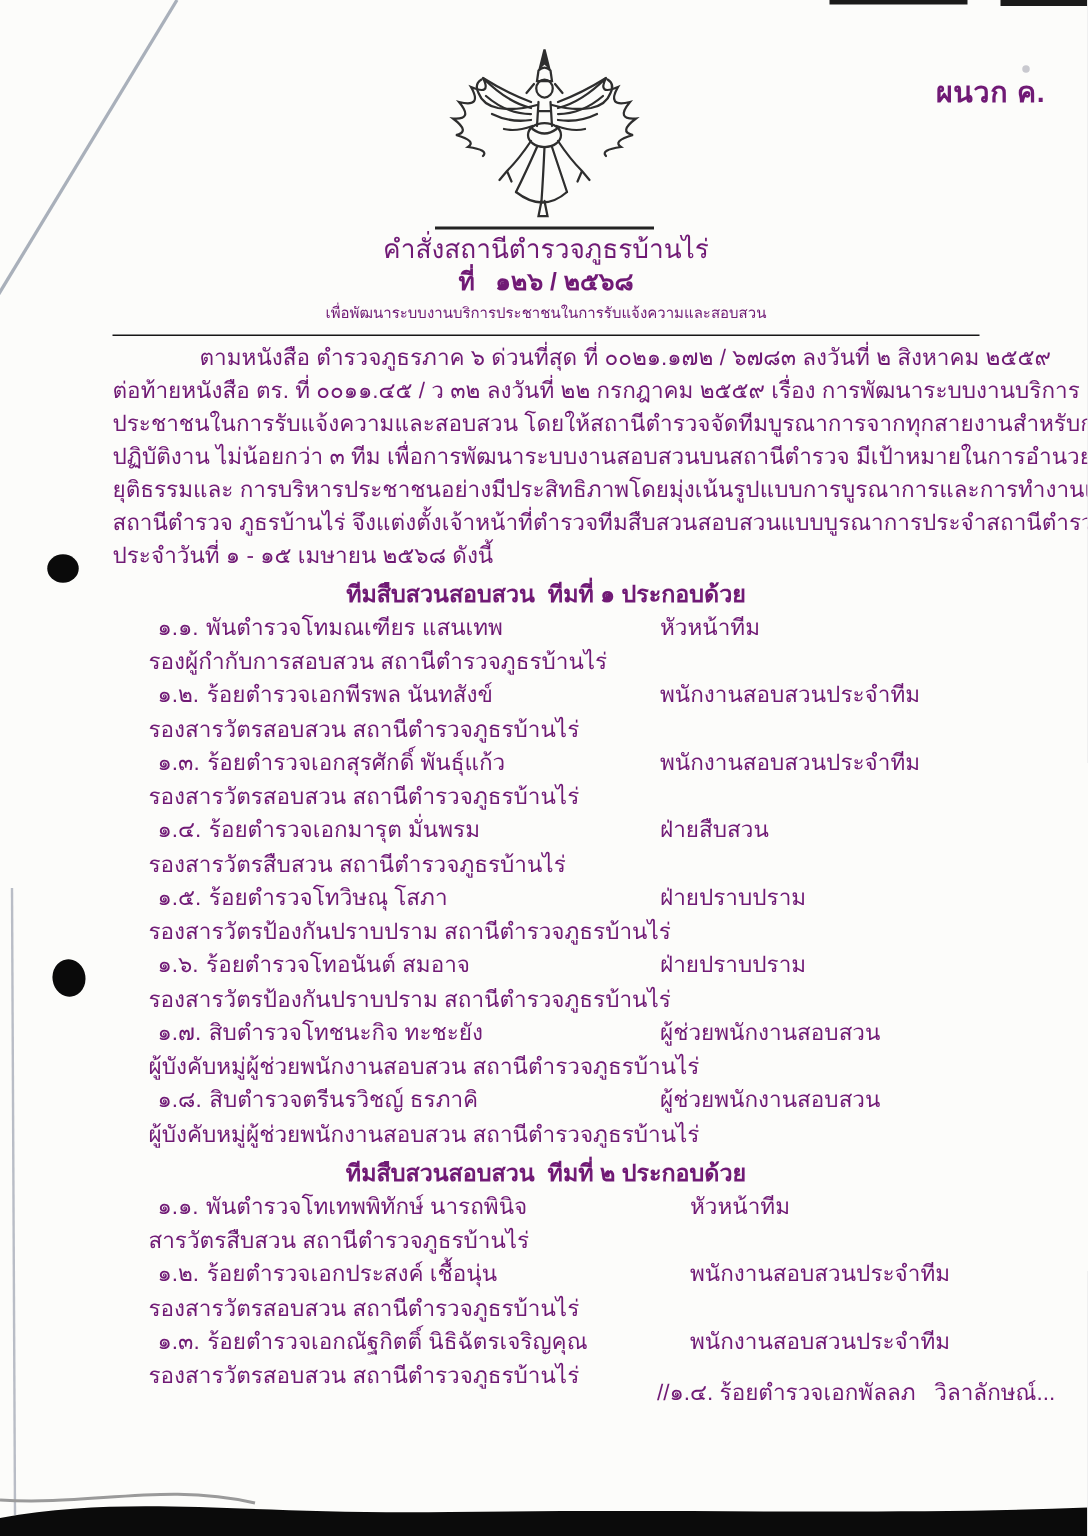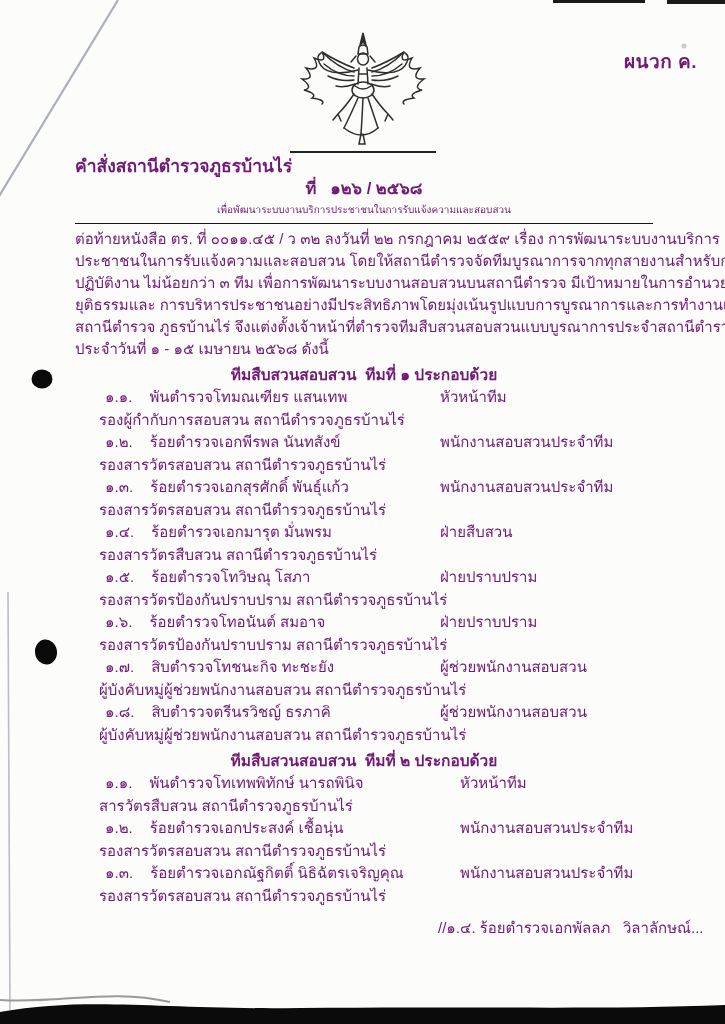--- a/index.html
+++ b/index.html
@@ -9,32 +9,32 @@
     font-family:"Liberation Sans","DejaVu Sans",sans-serif;
     color:#701a75;
   }
   .annex{
     position:absolute;top:46px;right:28px;
     font-size:19px;font-weight:bold;letter-spacing:.5px;white-space:pre;
   }
   .emblem{position:absolute;top:32px;left:50%;transform:translateX(-50%);width:150px;height:118px;}
   .emblem-rule{position:absolute;top:151px;left:50%;transform:translateX(-50%);width:146px;height:2px;background:#232323;}
   .content{position:absolute;left:75px;top:154px;width:578px;}
-  .doc-title{text-align:left;font-size:17.5px;font-weight:bold;line-height:24px;white-space:nowrap;}
+  .doc-title{text-align:center;font-size:17.5px;font-weight:normal;line-height:24px;white-space:nowrap;}
   .doc-number{text-align:center;font-size:16.5px;font-weight:bold;line-height:21px;white-space:pre;}
   .subject-row{display:flex;gap:16px;font-size:15.5px;line-height:21px;padding-left:10px;white-space:nowrap;}
   .subject-line2{text-align:center;font-size:10px;line-height:21px;white-space:nowrap;}
   .header-rule{border:none;border-top:1.7px solid #161616;margin:3px 0 4px 0;width:578px;}
   .para{font-size:15px;line-height:22px;}
   .para .line{white-space:nowrap;}
   .para .line.indent{text-indent:58px;}
   .team-heading{font-size:15.5px;font-weight:bold;line-height:23px;margin-top:3px;white-space:pre-wrap;text-align:center;}
   .member{font-size:15px;}
   .m-line1{position:relative;margin-left:30px;line-height:22.5px;white-space:nowrap;}
-  .m-no{margin-right:17px;}
+  .m-no{margin-right:5px;}
   .m-role{position:absolute;left:335px;top:0;}
   .team-2 .m-role{left:355px;}
   .m-line2{margin-left:24px;line-height:22.5px;white-space:nowrap;}
   .footer-note{position:absolute;left:438px;top:916px;font-size:15px;white-space:pre;}
   .scan-overlay{position:absolute;left:0;top:0;pointer-events:none;z-index:6;}
 </style>
 </head>
 <body>
 
 <div class="page">
@@ -77,20 +77,21 @@
   <div class="content">
 
     <div class="doc-title">คำสั่งสถานีตำรวจภูธรบ้านไร่</div>
     <div class="doc-number">ที่   ๑๒๖ / ๒๕๖๘</div>
 
     <div class="subject-line2">เพื่อพัฒนาระบบงานบริการประชาชนในการรับแจ้งความและสอบสวน</div>
 
     <hr class="header-rule">
 
     <div class="para">
+      <div class="line indent">ตามหนังสือ ตำรวจภูธรภาค ๖ ด่วนที่สุด ที่  ๐๐๒๑.๑๗๒ / ๖๗๘๓ ลงวันที่  ๒  สิงหาคม  ๒๕๕๙</div>
       <div class="line">ต่อท้ายหนังสือ  ตร. ที่ ๐๐๑๑.๔๕ / ว ๓๒ ลงวันที่  ๒๒  กรกฎาคม  ๒๕๕๙  เรื่อง การพัฒนาระบบงานบริการ</div>
       <div class="line">ประชาชนในการรับแจ้งความและสอบสวน โดยให้สถานีตำรวจจัดทีมบูรณาการจากทุกสายงานสำหรับการ</div>
       <div class="line">ปฏิบัติงาน ไม่น้อยกว่า ๓ ทีม เพื่อการพัฒนาระบบงานสอบสวนบนสถานีตำรวจ มีเป้าหมายในการอำนวยความ</div>
       <div class="line">ยุติธรรมและ การบริหารประชาชนอย่างมีประสิทธิภาพโดยมุ่งเน้นรูปแบบการบูรณาการและการทำงานเป็นทีม</div>
       <div class="line">สถานีตำรวจ ภูธรบ้านไร่ จึงแต่งตั้งเจ้าหน้าที่ตำรวจทีมสืบสวนสอบสวนแบบบูรณาการประจำสถานีตำรวจ</div>
       <div class="line">ประจำวันที่ ๑ - ๑๕ เมษายน ๒๕๖๘  ดังนี้</div>
     </div>
 
     <div class="team team-1">
       <div class="team-heading">ทีมสืบสวนสอบสวน  ทีมที่ ๑ ประกอบด้วย</div>

